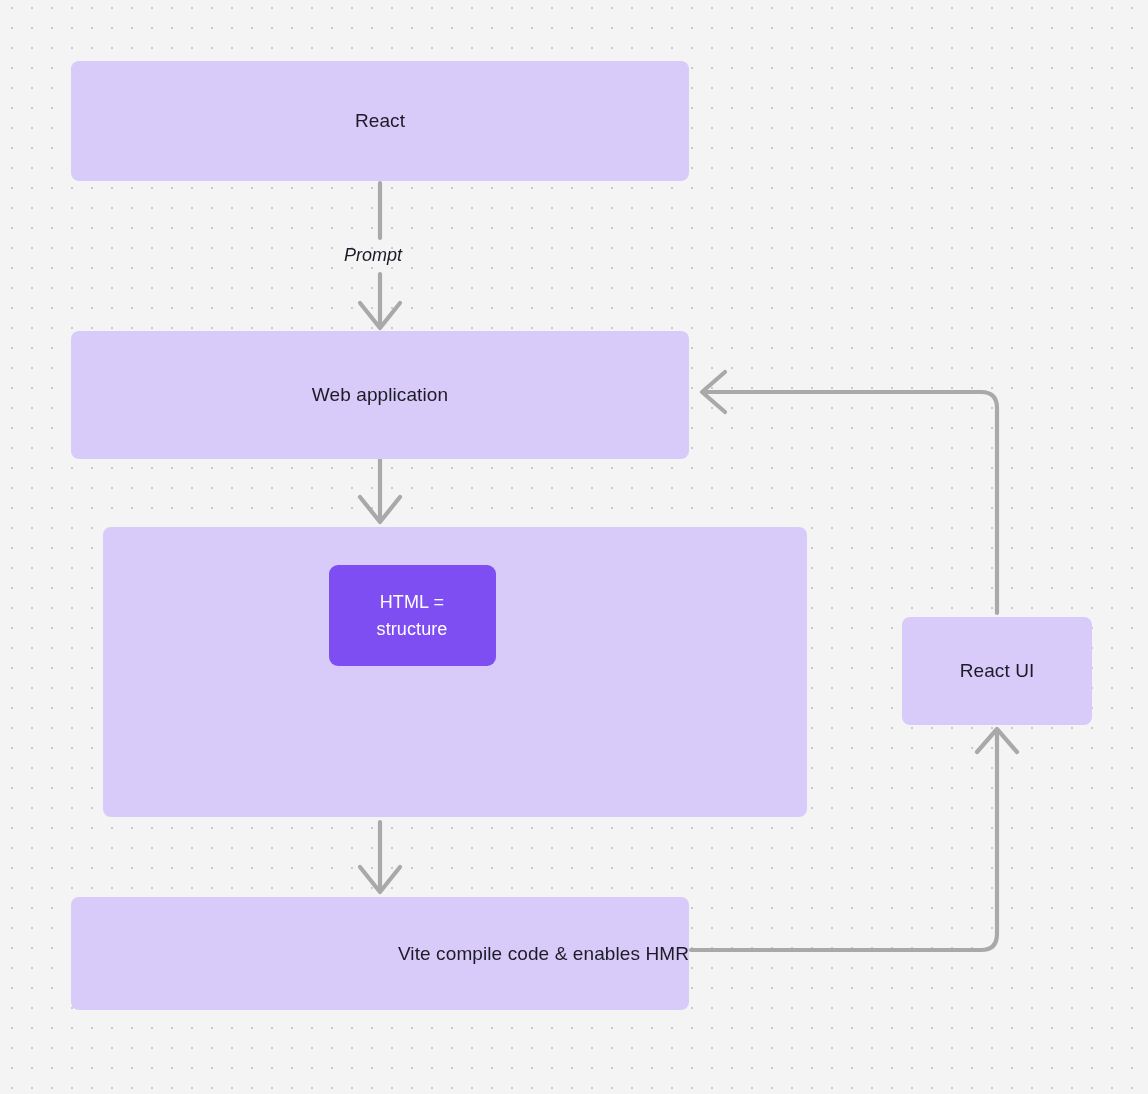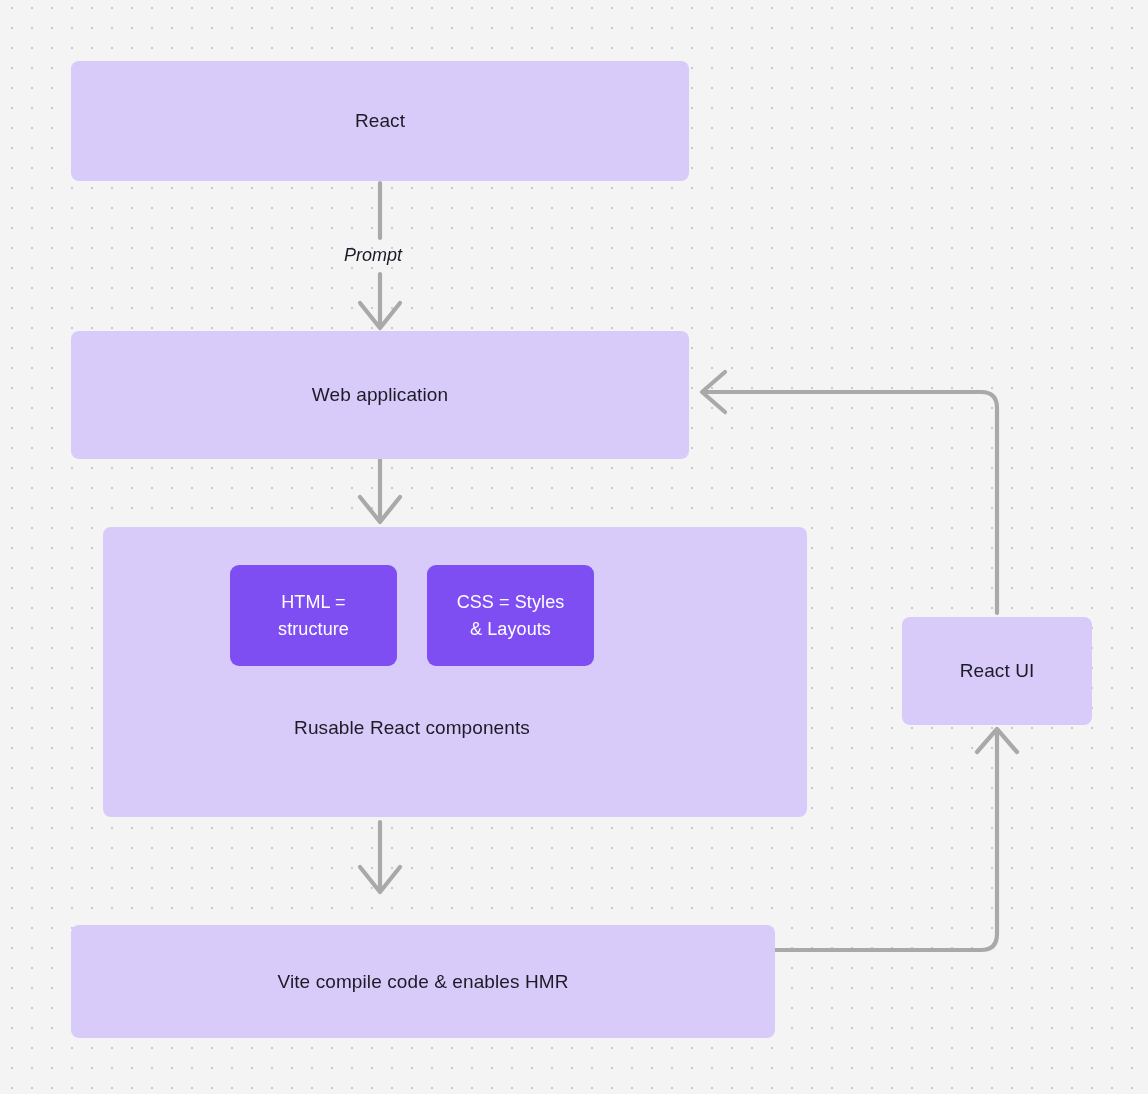--- a/index.html
+++ b/index.html
@@ -61,23 +61,24 @@
   #node-components {
     left: 71px;
     top: 527px;
     width: 704px;
     height: 290px;
     display: block;
     margin-left: 32px;
   }
   #node-vite {
     left: 71px;
-    top: 925px;
-    width: 704px;
+    top: 897px;
+    width: 618px;
     height: 113px;
+    justify-content: flex-end;
   }
   #node-render {
     left: 902px;
     top: 617px;
     width: 190px;
     height: 108px;
   }
   .sub-row {
     position: absolute;
     left: 0;
@@ -179,26 +180,21 @@
   <div class="node node-lavender" id="node-webapp">
     <span>Web application</span>
   </div>
 
   <div class="node node-lavender" id="node-components">
     <div class="sub-row">
       <div class="node-violet sub-box">
         <span>HTML =
 structure</span>
       </div>
-      <div class="node-violet sub-box">
-        <span>CSS = Styles
-&amp; Layouts</span>
-      </div>
     </div>
-    <div class="caption">Rusable React components</div>
   </div>
 
   <div class="node node-lavender" id="node-vite">
     <span>Vite compile code &amp; enables HMR</span>
   </div>
 
   <div class="node node-lavender" id="node-render">
     <span>React UI</span>
   </div>
 

